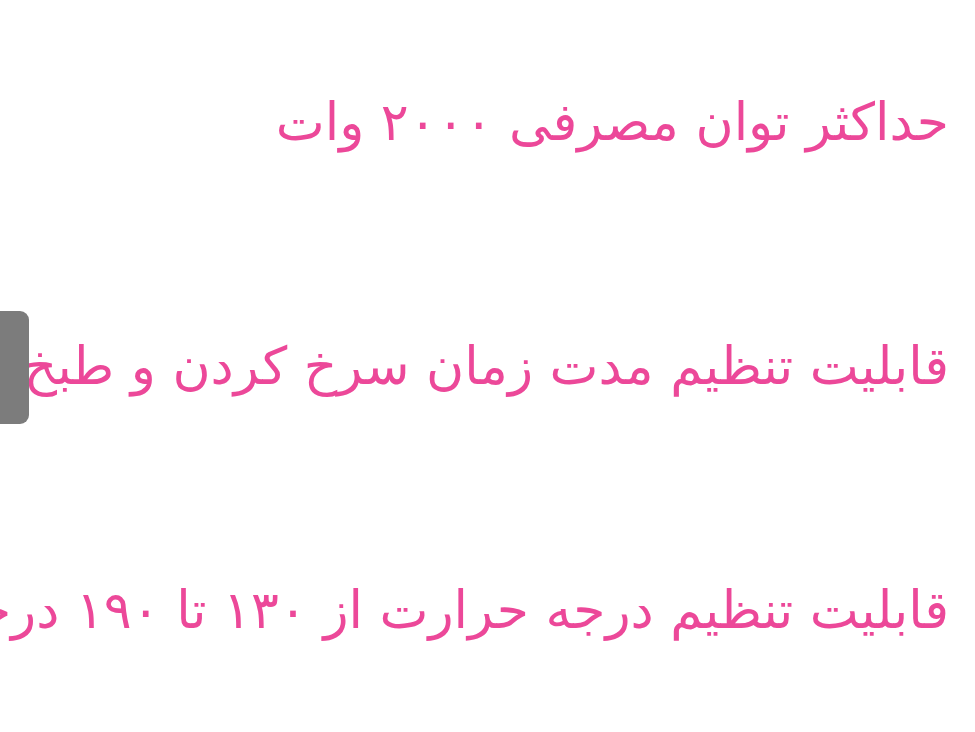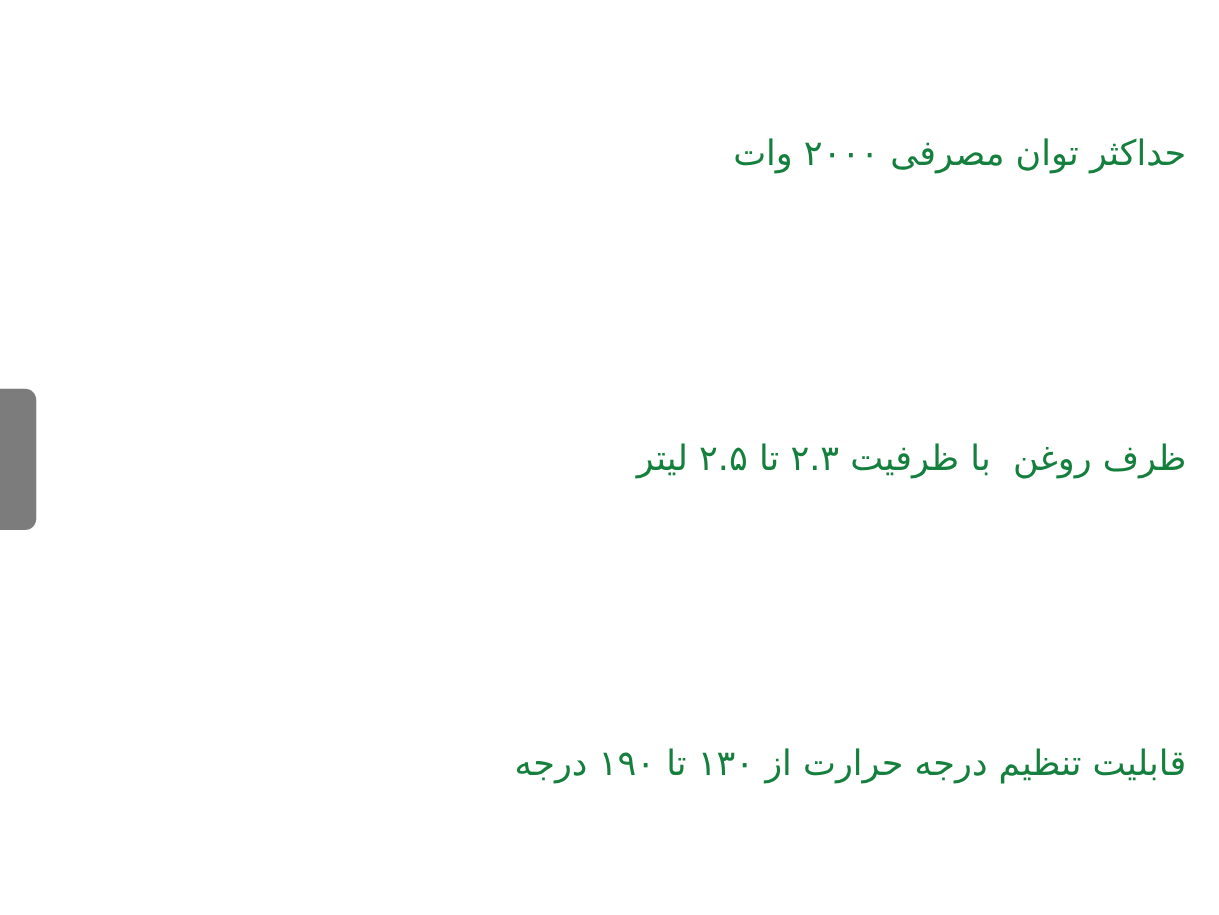--- a/index.html
+++ b/index.html
@@ -26,23 +26,23 @@
     padding: 0 26px;
     box-sizing: border-box;
   }
   .spec-line {
     flex: 1 1 0;
     display: flex;
     align-items: center;
     justify-content: flex-start; 
     text-align: center;
     direction: rtl;
-    font-size: 28px;
+    font-size: 52px;
     font-weight: 400;
-    color: #15803d;
+    color: #ec4899;
     white-space: pre;
     letter-spacing: 0;
   }
   .scroll-thumb {
     position: absolute;
     left: 0;
     top: 311px;
     width: 29px;
     height: 113px;
     background: #7c7c7c;
@@ -50,19 +50,19 @@
     cursor: pointer;
   }
 </style>
 </head>
 <body>
 
 <div class="page">
 
   <div class="spec-list">
     <div class="spec-line">حداکثر توان مصرفی ۲۰۰۰ وات</div>
-    <div class="spec-line">ظرف روغن  با ظرفیت ۲.۳ تا ۲.۵ لیتر</div>
+    <div class="spec-line">قابلیت تنظیم مدت زمان سرخ کردن و طبخ</div>
     <div class="spec-line">قابلیت تنظیم درجه حرارت از ۱۳۰ تا ۱۹۰ درجه</div>
   </div>
 
   <div class="scroll-thumb"></div>
 
 </div>
 
 </body></html>

